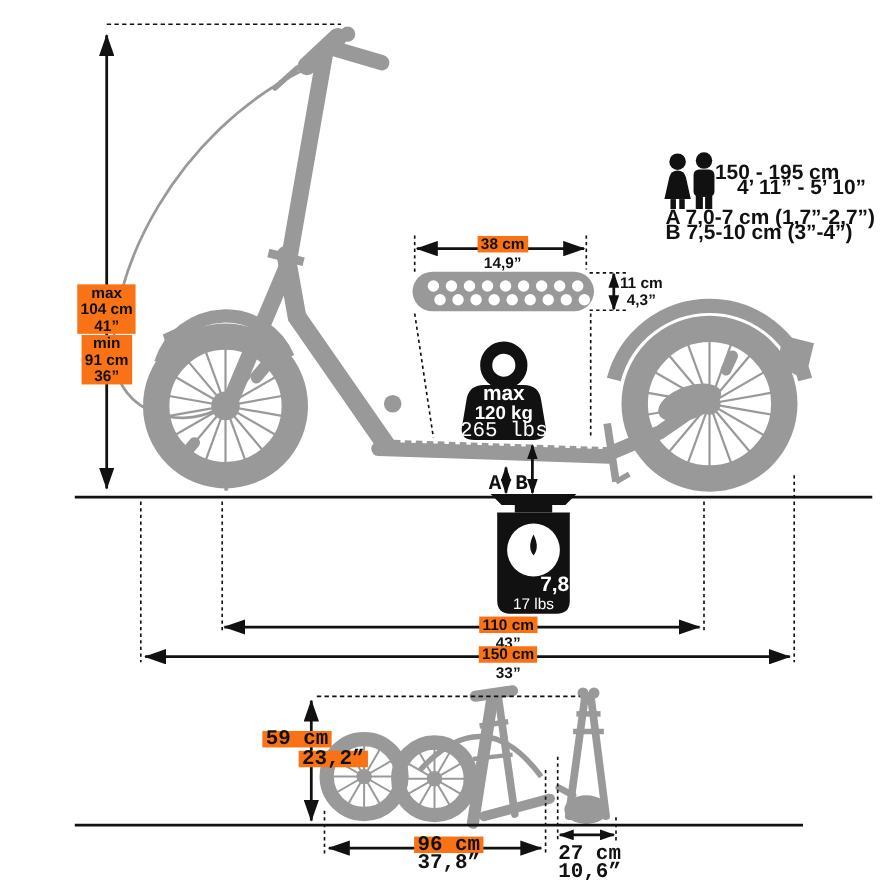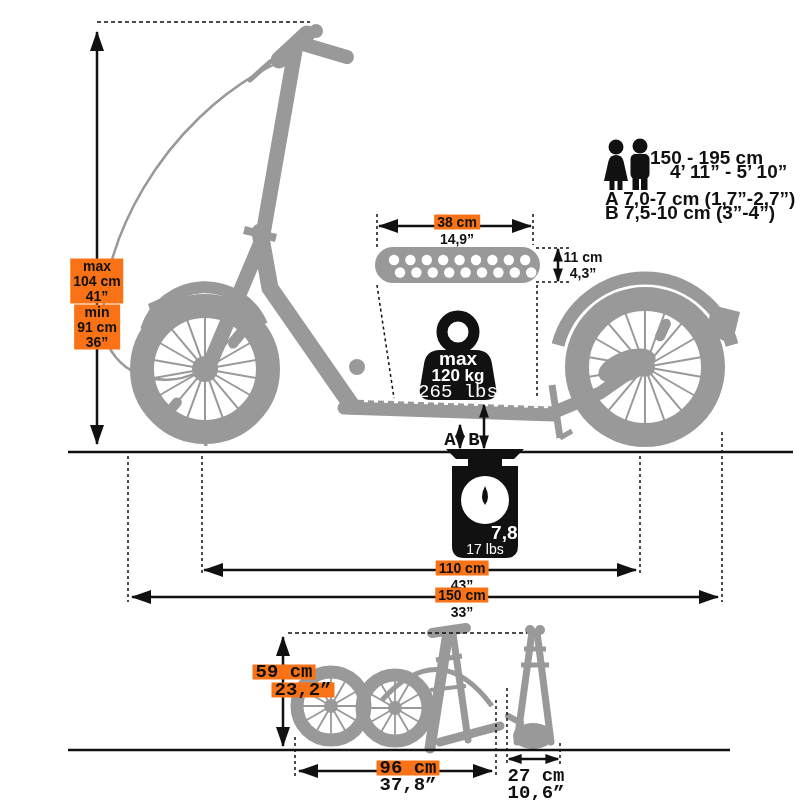--- a/index.html
+++ b/index.html
@@ -259,20 +259,20 @@
 <div class="lbl s15" style="left:474px;top:440px;">B</div>
 
 <div class="lbl white s19" style="left:485px;top:532px;margin-left:33px;">7,8 kg</div>
 <div class="lbl white reg" style="left:485px;top:549px;">17 lbs</div>
 
 <div class="lbl bg" style="left:462px;top:568px;">110 cm</div>
 <div class="lbl" style="left:462px;top:585px;">43”</div>
 <div class="lbl bg" style="left:462px;top:595px;">150 cm</div>
 <div class="lbl" style="left:462px;top:612px;">33”</div>
 
-<div class="lbl bg s15" style="left:284px;top:672px;">59 cm</div>
+<div class="lbl bg s15" style="left:270px;top:672px;">59 cm</div>
 <div class="lbl bg s15" style="left:303px;top:690px;">23,2”</div>
 <div class="lbl bg s15" style="left:408px;top:768px;">96 cm</div>
 <div class="lbl s15" style="left:408px;top:785px;">37,8”</div>
 <div class="lbl s15" style="left:536px;top:776px;">27 cm</div>
 <div class="lbl s15" style="left:536px;top:793px;">10,6”</div>
 
 </div>
 
 </body></html>

